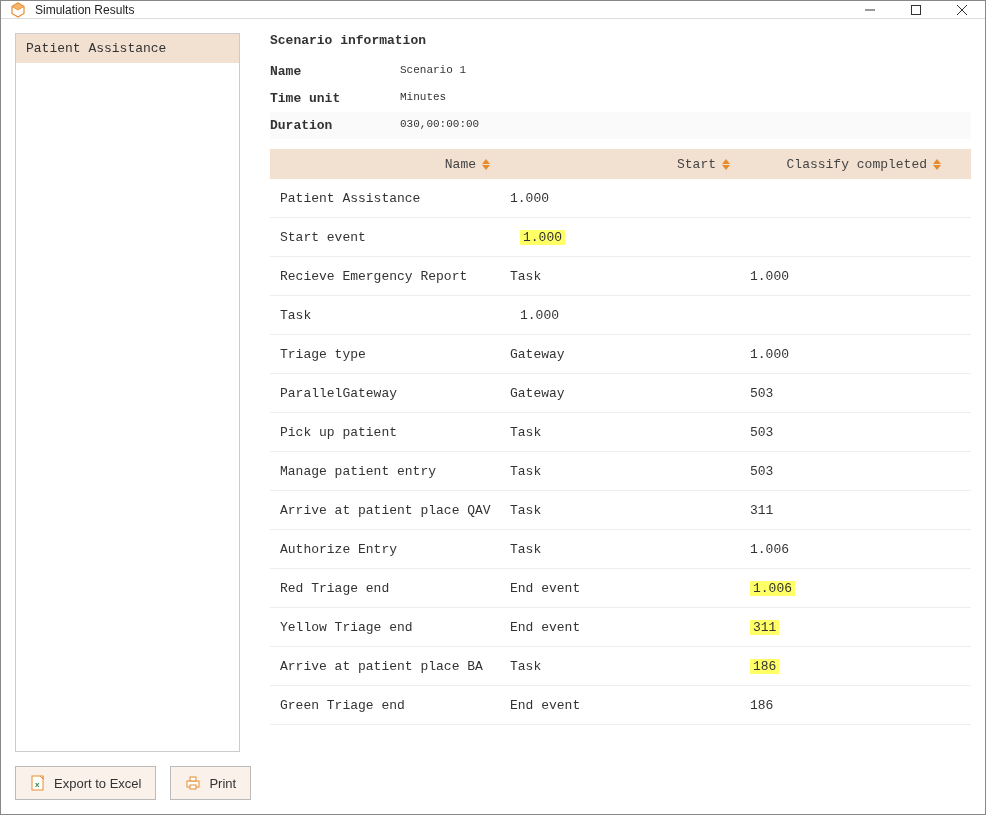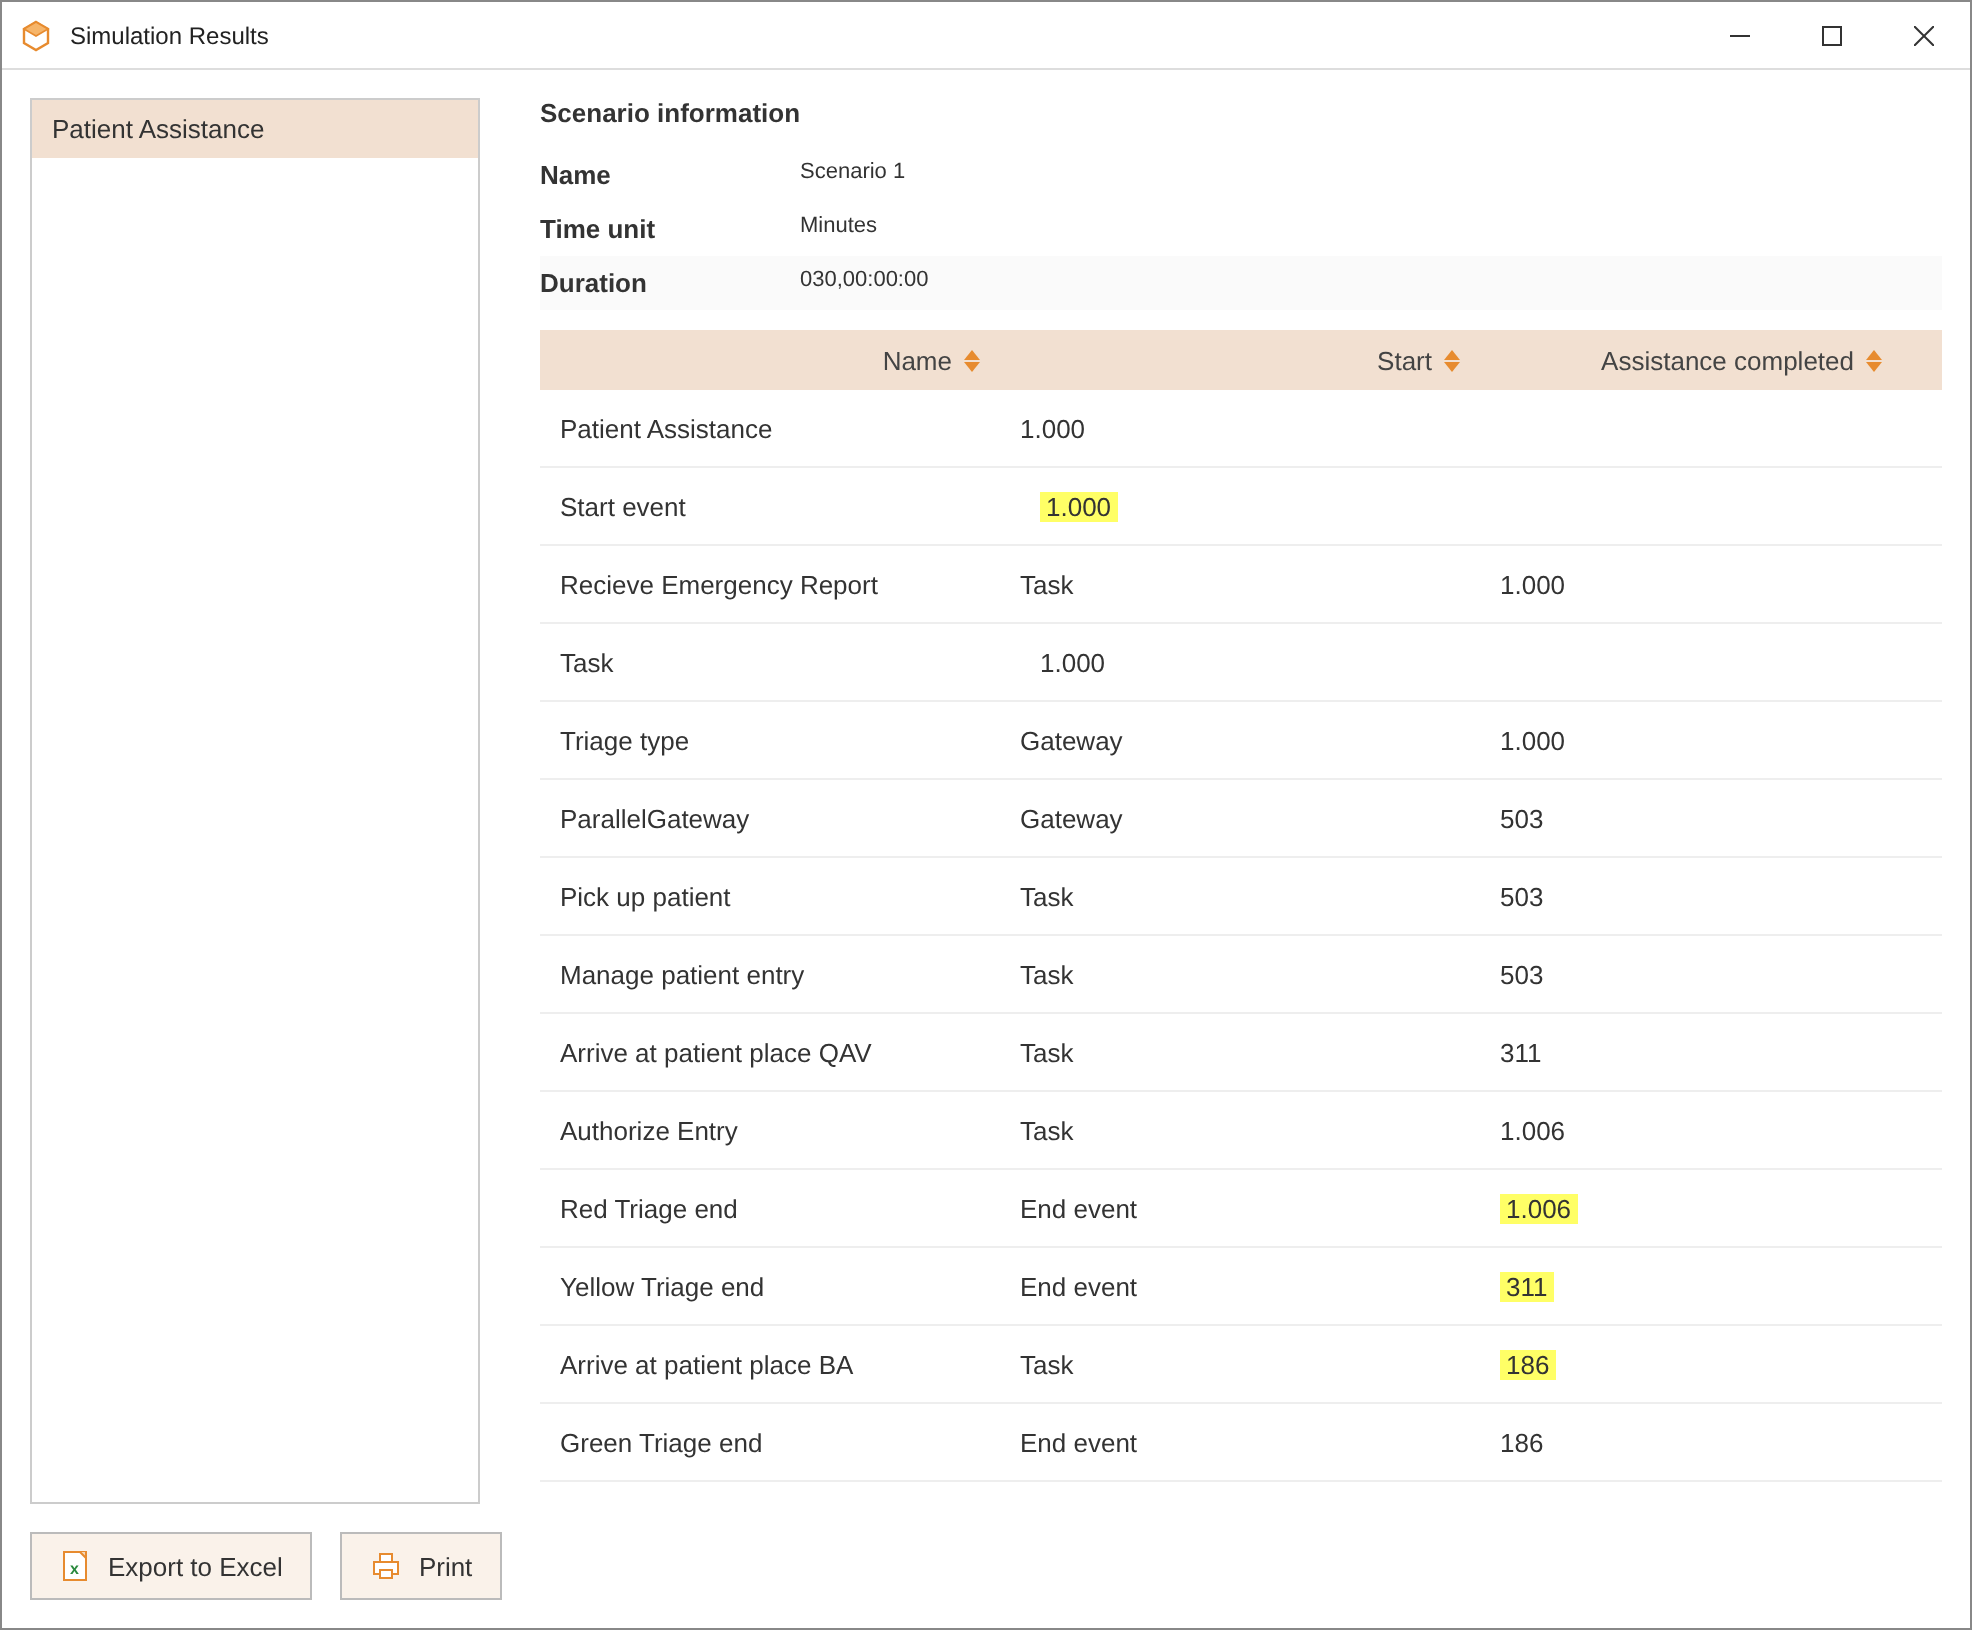--- a/index.html
+++ b/index.html
@@ -12,21 +12,21 @@
   }
   .window {
     width: 986px;
     height: 815px;
     border: 1px solid #888;
     display: flex;
     flex-direction: column;
     background: #fff;
   }
   .titlebar {
-    height: 34px;
+    height: 18px;
     display: flex;
     align-items: center;
     padding: 0 0 0 8px;
     border-bottom: 1px solid #ddd;
     background: #fff;
   }
   .titlebar .app-icon {
     width: 18px; height: 18px;
     margin-right: 8px;
     display: inline-flex; align-items: center; justify-content: center;
@@ -53,20 +53,21 @@
     flex-direction: column;
     padding: 14px;
     gap: 14px;
     min-height: 0;
   }
   .body-row {
     flex: 1;
     display: flex;
     gap: 30px;
     min-height: 0;
+    font-family: Liberation Mono, monospace;
   }
   .sidebar {
     width: 225px;
     border: 1px solid #ccc;
     background: #fff;
   }
   .sidebar-item {
     padding: 7px 10px;
     background: #f2e0d1;
     color: #333;
@@ -247,21 +248,21 @@
               <span class="sort-icon">
                 <svg width="8" height="5">
                     <polygon points="4,0 8,5 0,5" fill="#e78b2f"></polygon>
                   </svg>
                 <svg width="8" height="5">
                     <polygon points="0,0 8,0 4,5" fill="#e78b2f"></polygon>
                   </svg>
               </span>
             </div>
             <div class="th col-inst">
-              <span>Assistance completed</span>
+              <span>Classify completed</span>
               <span class="sort-icon">
                 <svg width="8" height="5">
                     <polygon points="4,0 8,5 0,5" fill="#e78b2f"></polygon>
                   </svg>
                 <svg width="8" height="5">
                     <polygon points="0,0 8,0 4,5" fill="#e78b2f"></polygon>
                   </svg>
               </span>
             </div>
           </div>

